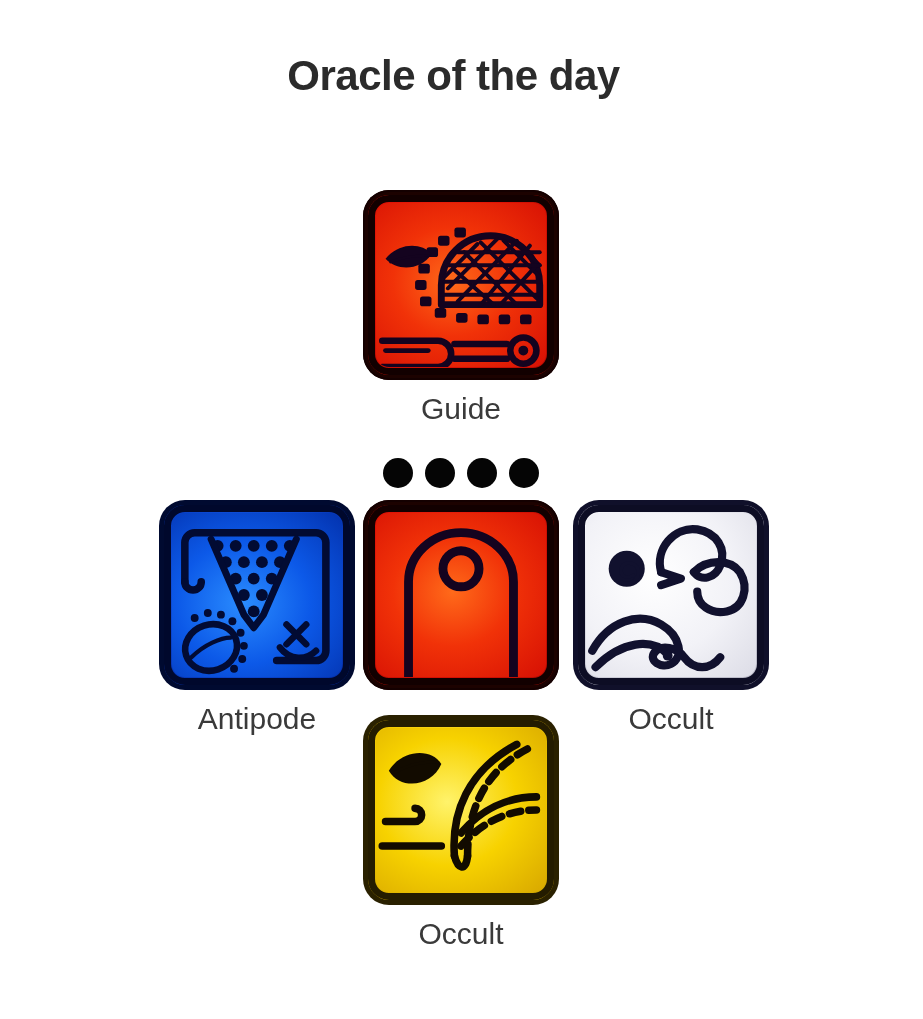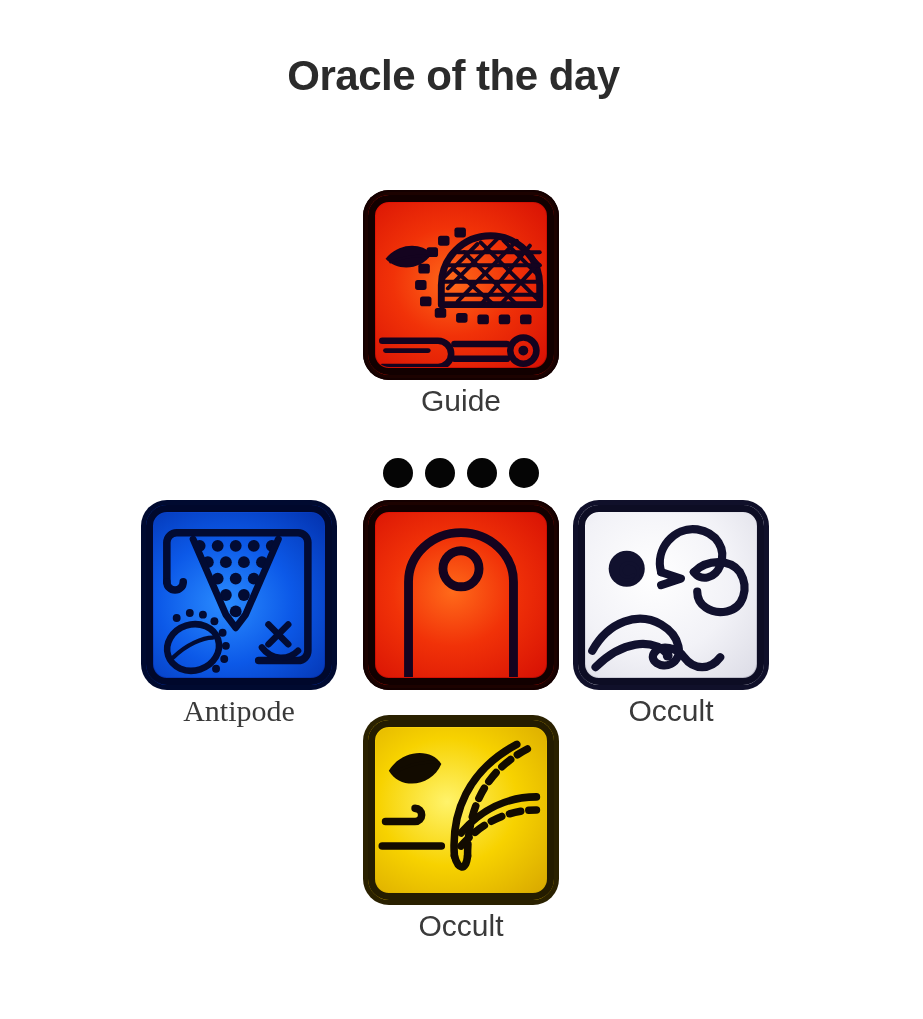--- a/index.html
+++ b/index.html
@@ -39,27 +39,27 @@
     width: 923px;
     height: 800px;
   }
 
   .cell {
     position: absolute;
     width: 210px;
     text-align: center;
   }
   .cell-guide    { left: 356px; top: 0px; }
-  .cell-antipode { left: 134px; top: 310px; font-family: Liberation Serif, serif; }
+  .cell-antipode { left: 152px; top: 310px; }
   .cell-center   { left: 356px; top: 310px; }
   .cell-analog   { left: 566px; top: 310px; }
   .cell-occult   { left: 356px; top: 525px; }
 
   .glyph-label {
-    margin-top: 4px;
+    margin-top: 12px;
     font-size: 30px;
     font-weight: 400;
     color: #3a3a3a;
     line-height: 1.15;
   }
 
   
   .tone-row {
     position: absolute;
     left: 356px;

